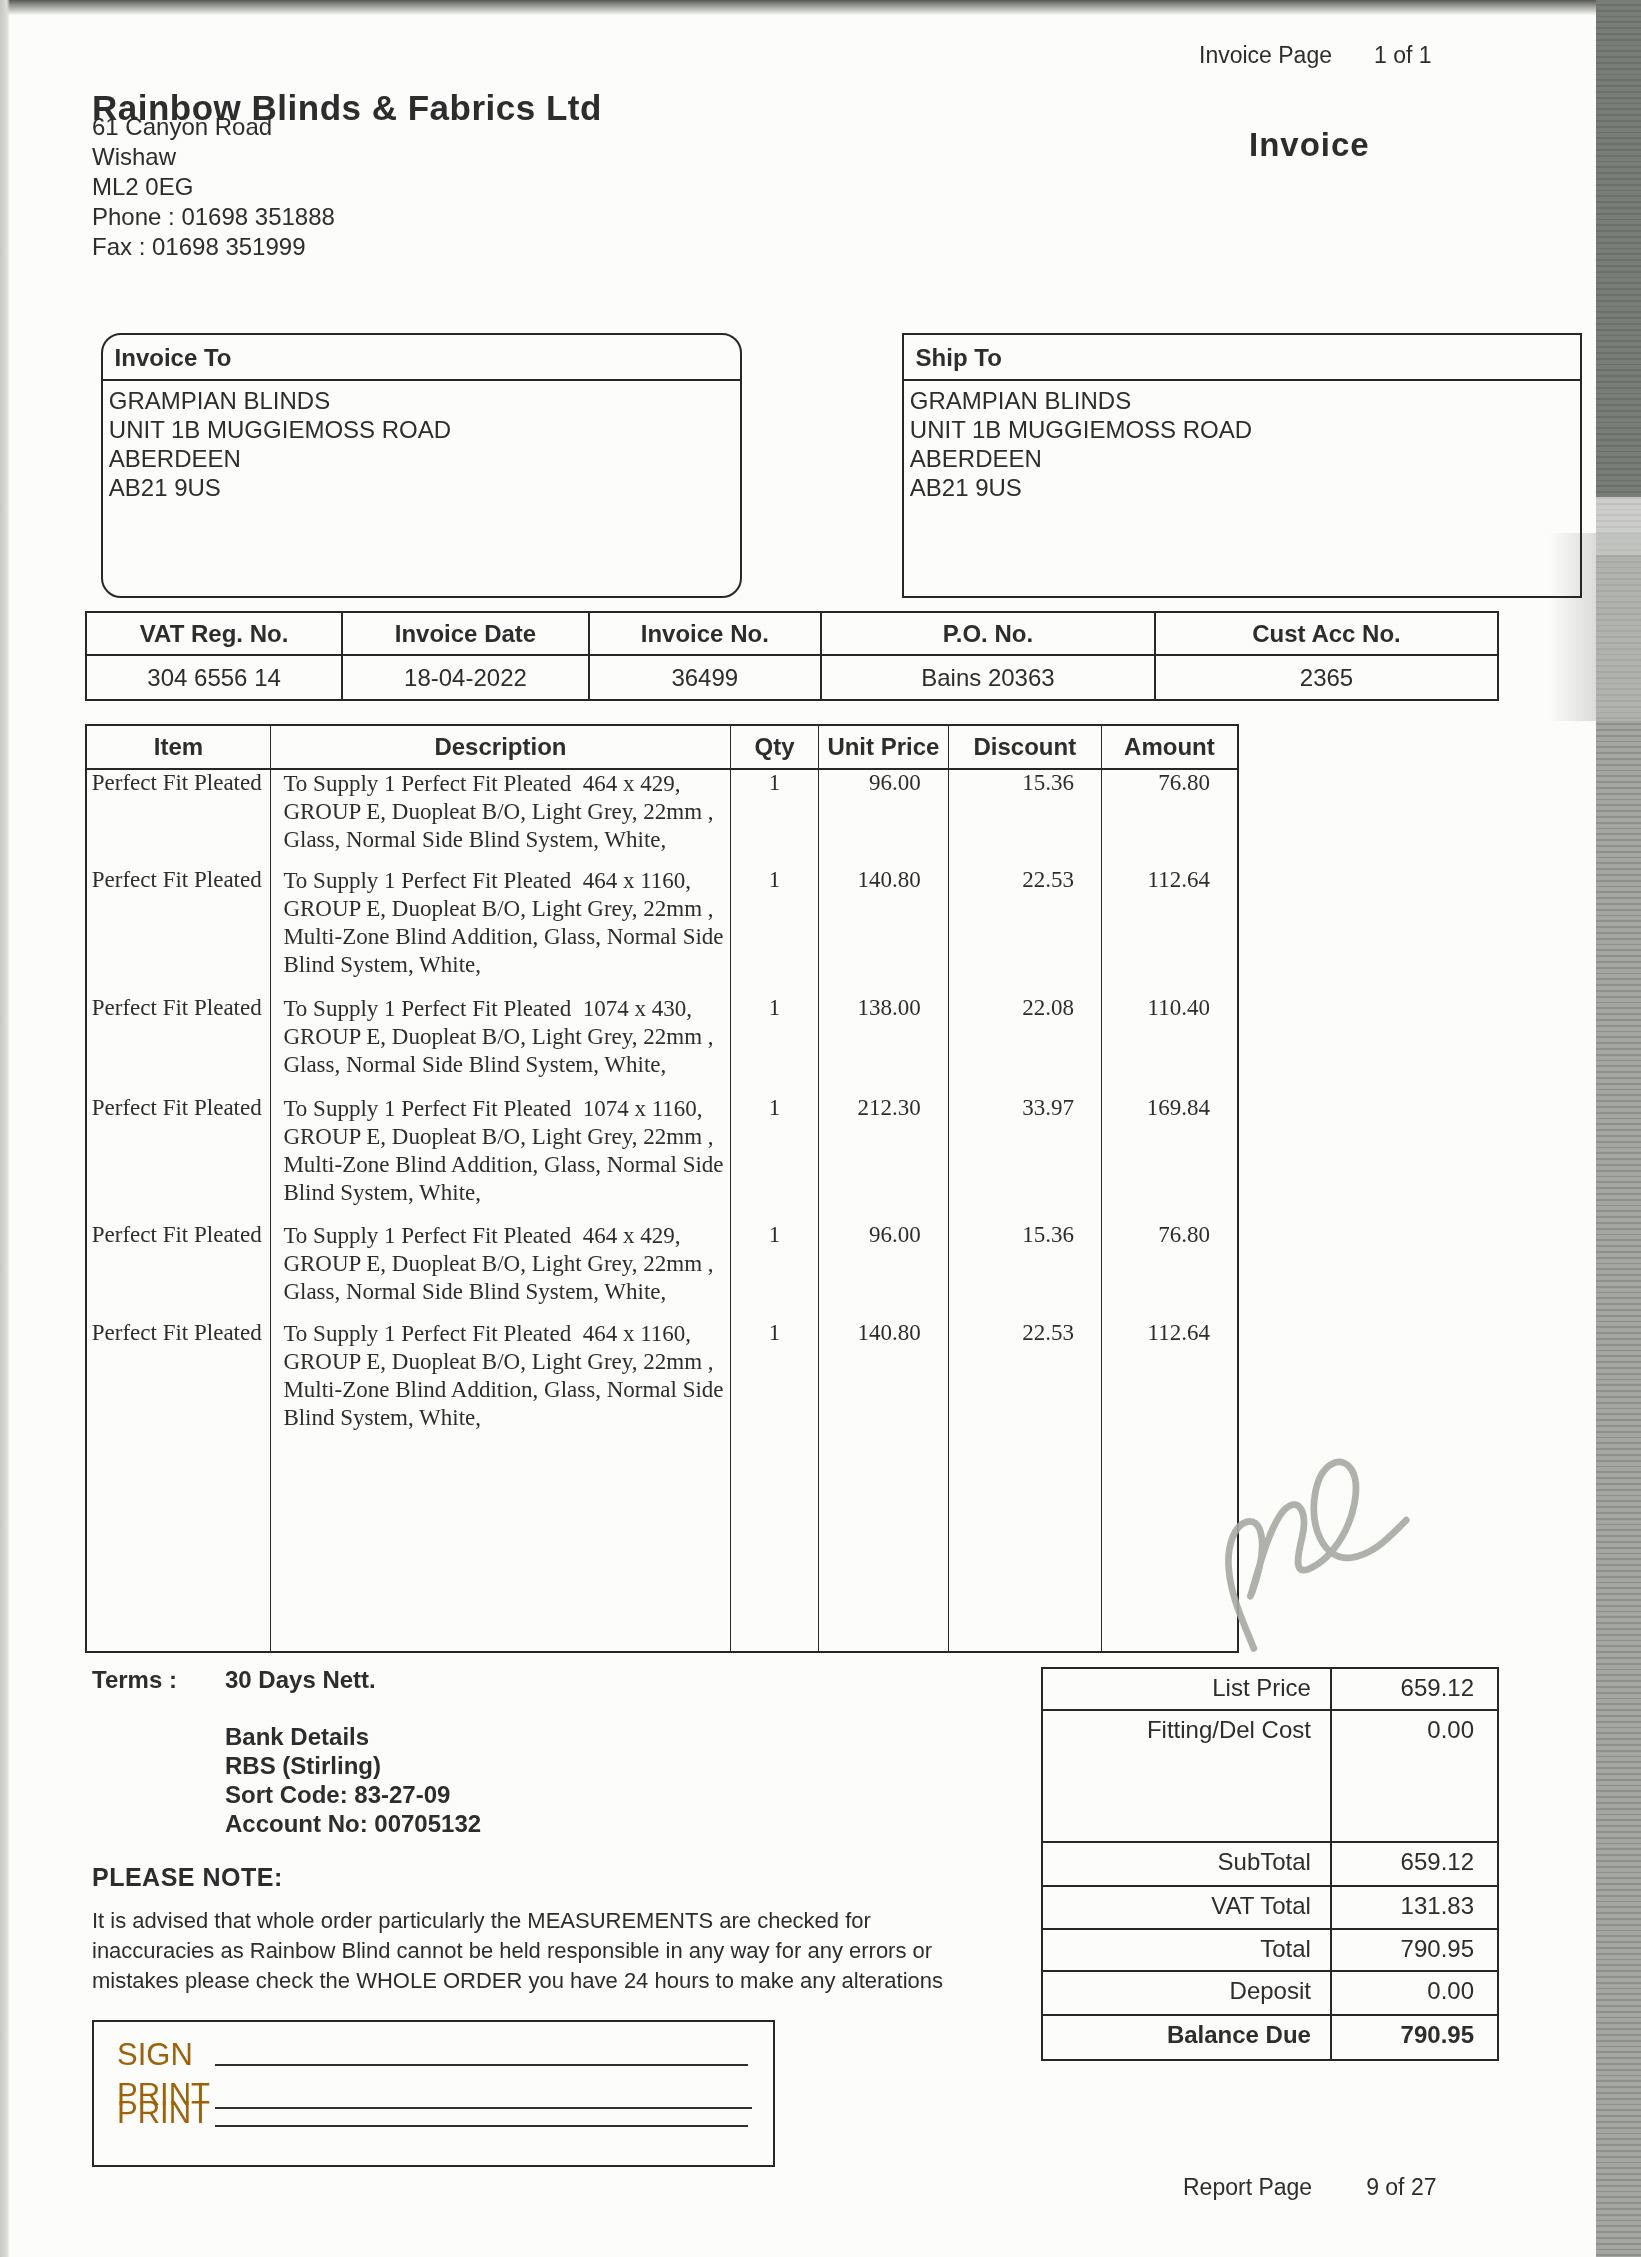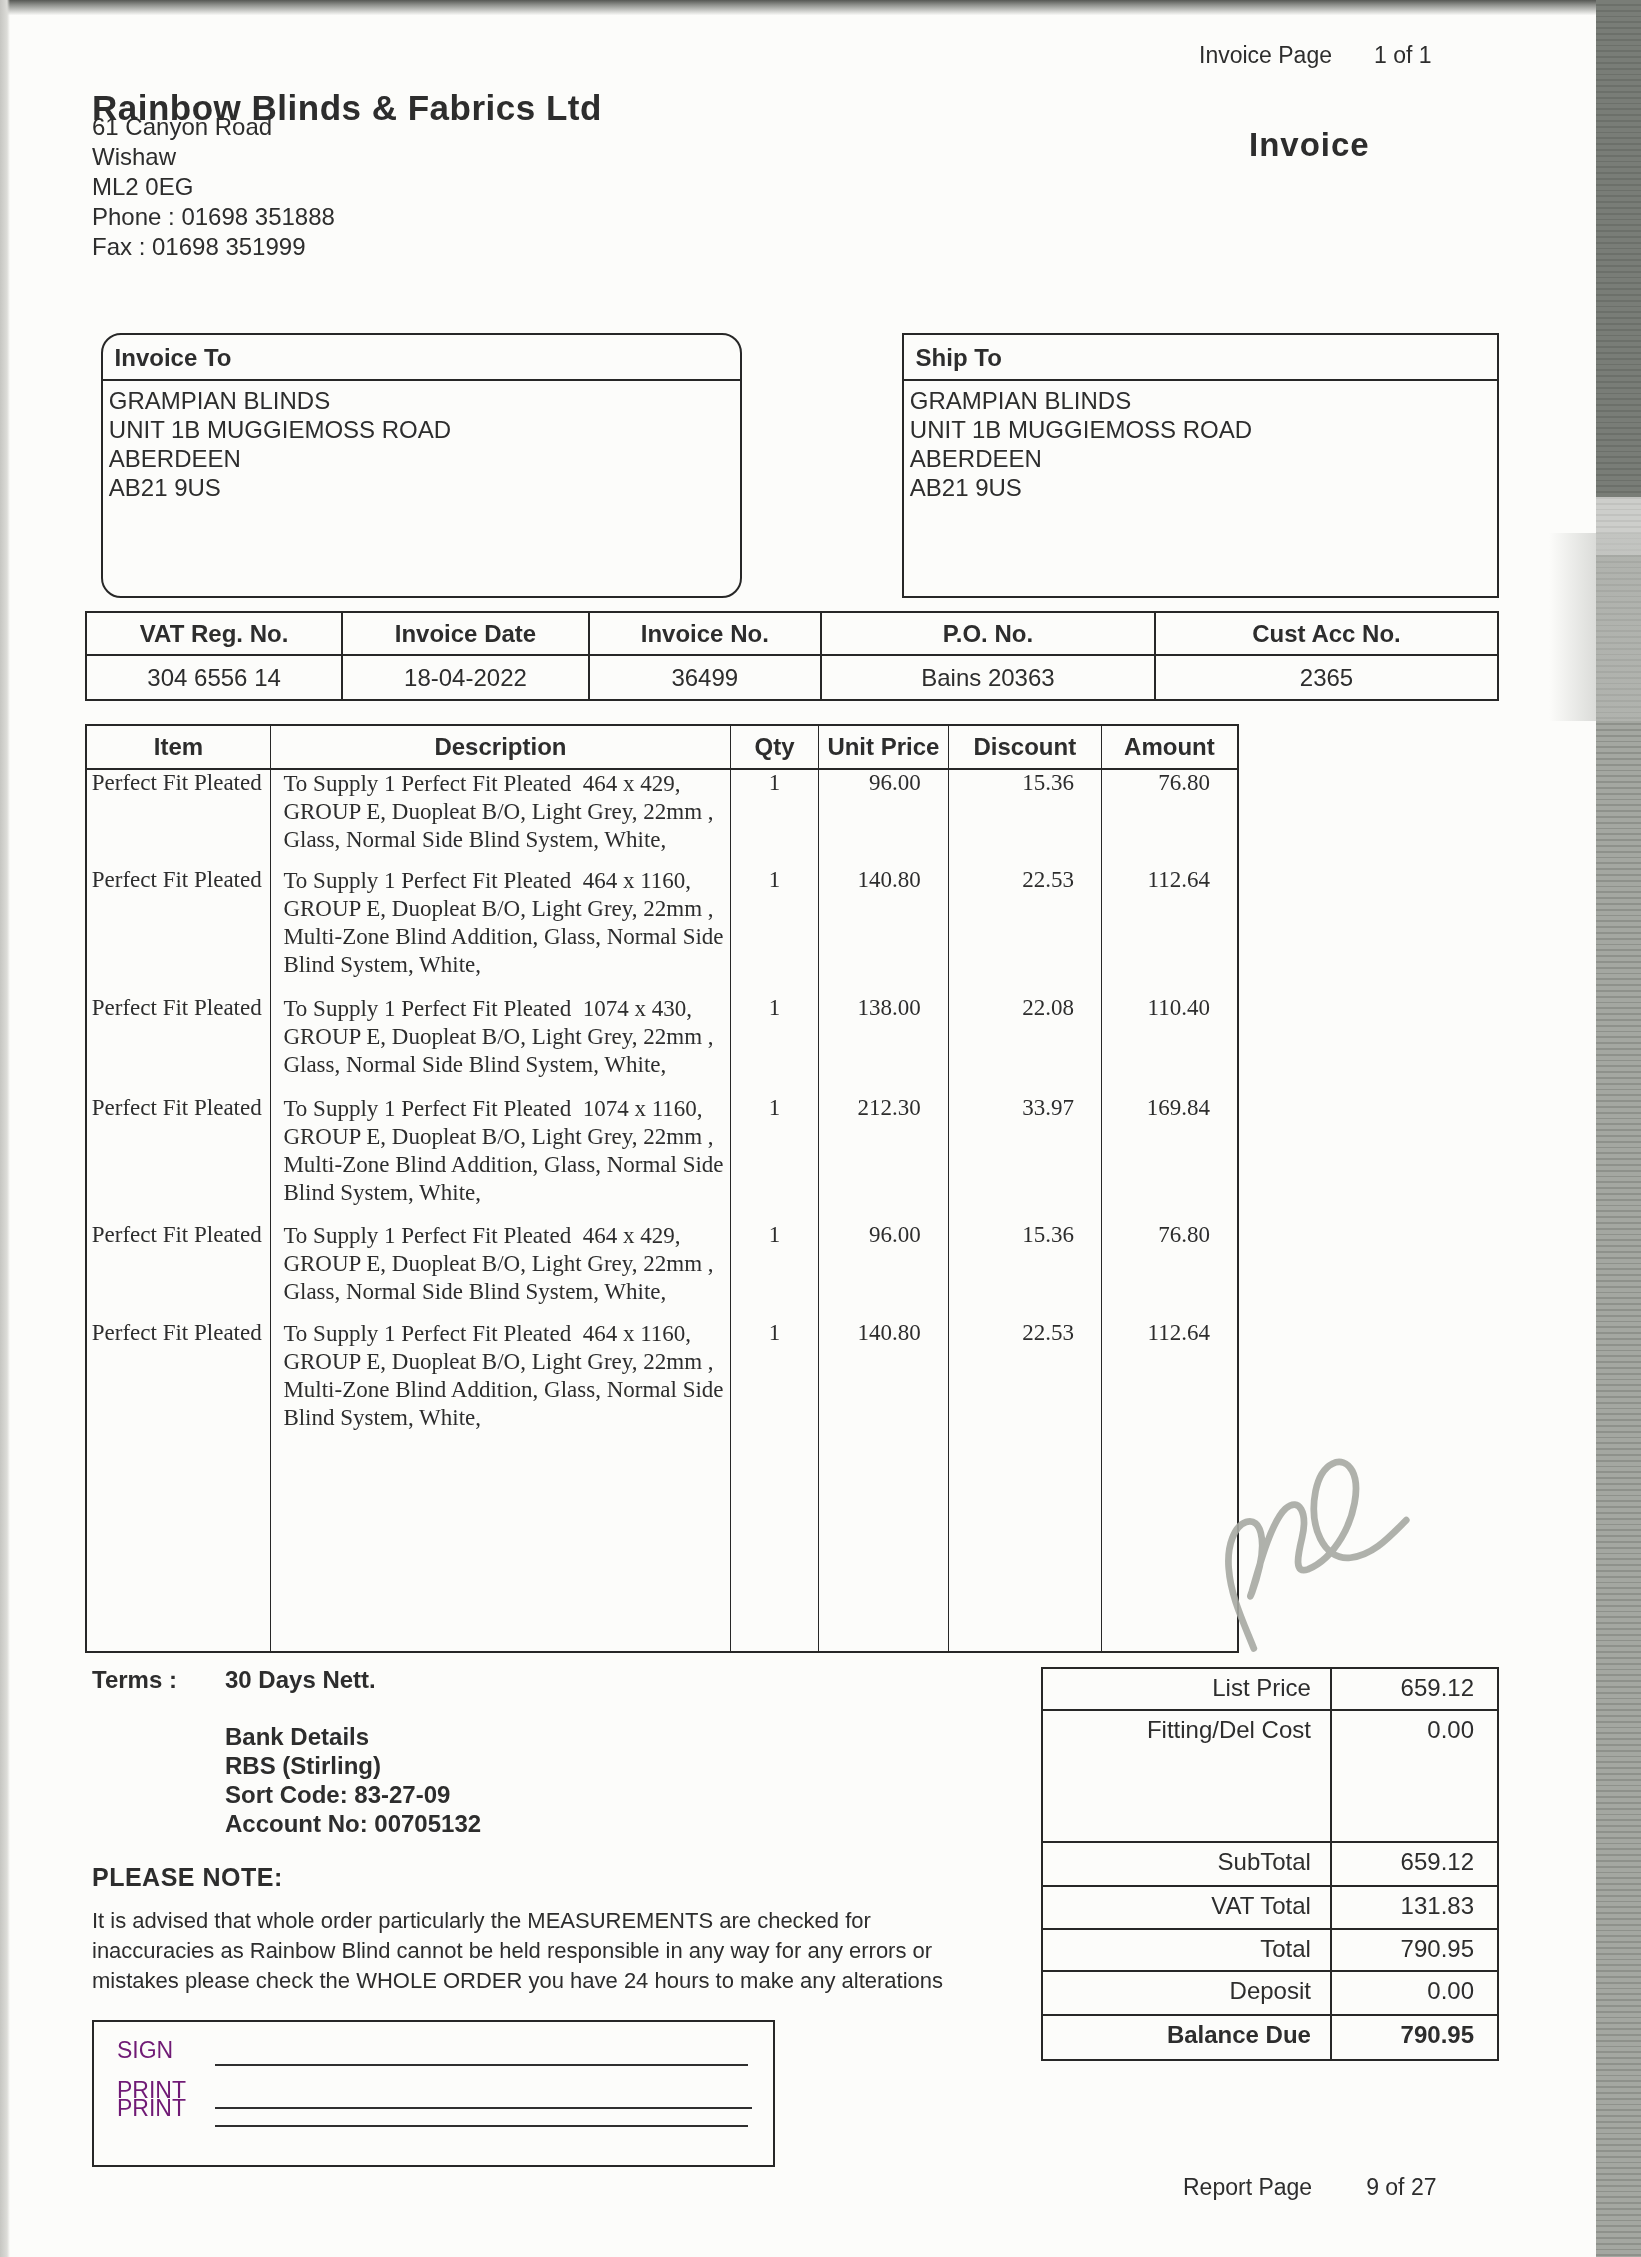--- a/index.html
+++ b/index.html
@@ -67,21 +67,21 @@
     grid-template-columns:302fr 172fr;grid-template-rows:42px 132px 44px 43px 42px 44px 1fr;
     border:2.9px solid #272727;box-sizing:border-box;}
   .tl{border-right:2.9px solid #272727;border-bottom:2.9px solid #272727;text-align:right;
       padding:4.8px 19.3px 0 0;font-size:24px;box-sizing:border-box;}
   .tv{border-bottom:2.9px solid #272727;text-align:right;padding:4.8px 23px 0 0;font-size:24px;box-sizing:border-box;}
   .lastrow{border-bottom:none !important;}
 
   
   .sign-box{position:absolute;left:92px;top:2020px;width:683px;height:147px;
     border:2.9px solid #272727;box-sizing:border-box;}
-  .sign-text{position:absolute;font-size:23px;color:#701a75;}
+  .sign-text{position:absolute;font-size:31px;color:#a16207;}
   .sign-line{position:absolute;height:1.9px;background:#2f2f2f;}
 
   .report-page{font-size:23px;display:flex;gap:54px;}
 </style>
 </head>
 <body>
 
 <div class="page">
 
   <div class="scan-top"></div>
@@ -109,21 +109,21 @@
   <div class="box" style="left:101px;top:333px;width:641px;height:265px;border-radius:20px;">
     <div class="box-head">Invoice To</div>
     <div class="box-body">
       <div>GRAMPIAN BLINDS</div>
       <div>UNIT 1B MUGGIEMOSS ROAD</div>
       <div>ABERDEEN</div>
       <div>AB21 9US</div>
     </div>
   </div>
 
-  <div class="box" style="left:902px;top:333px;width:597px;height:265px;">
+  <div class="box" style="left:902px;top:333px;width:680px;height:265px;">
     <div class="box-head">Ship To</div>
     <div class="box-body">
       <div>GRAMPIAN BLINDS</div>
       <div>UNIT 1B MUGGIEMOSS ROAD</div>
       <div>ABERDEEN</div>
       <div>AB21 9US</div>
     </div>
   </div>
 
   <div class="info-table">

